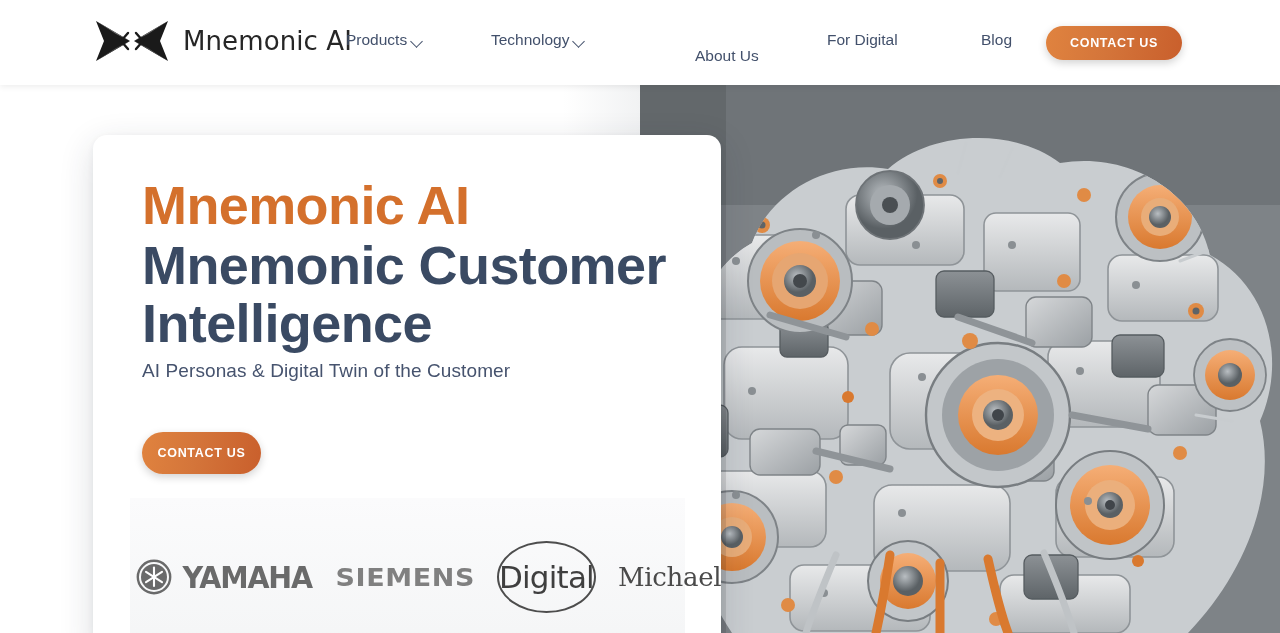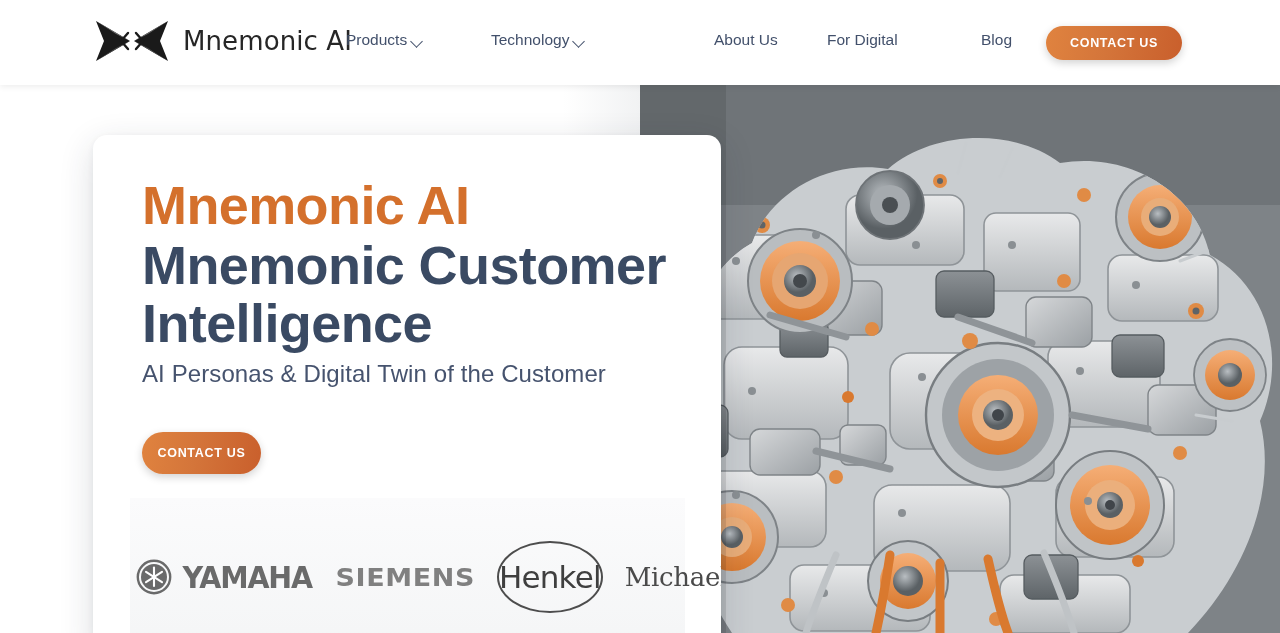--- a/index.html
+++ b/index.html
@@ -65,21 +65,21 @@
   }
   .nav-item .caret {
     display: inline-block;
     width: 9px; height: 9px;
     border-right: 1.7px solid #42506B;
     border-bottom: 1.7px solid #42506B;
     transform: translateY(-3px) rotate(45deg);
   }
   #nav-0 { left: 346px; }
   #nav-1 { left: 491px; }
-  #nav-2 { left: 714px; }
+  #nav-2 { left: 695px; margin-top: 16px; }
   #nav-3 { left: 827px; }
   #nav-4 { left: 981px; }
 
   .btn-orange {
     border: none;
     color: #ffffff;
     font-weight: 700;
     letter-spacing: 0.7px;
     font-size: 12.5px;
     border-radius: 999px;
@@ -139,21 +139,21 @@
     letter-spacing: -0.6px;
     display: block;
     white-space: nowrap;
   }
   .hl-orange { color: #D4702C; margin-bottom: 6px; }
   .hl-navy { color: #3A4A63; margin-bottom: 4px; }
 
   .subheading {
     position: absolute;
     left: 49px; top: 225px;
-    font-size: 24px;
+    font-size: 19px;
     color: #46536E;
     font-weight: 400;
     letter-spacing: 0.1px;
     white-space: nowrap;
   }
 
   #hero-cta {
     position: absolute;
     left: 49px; top: 297px;
     width: 119px; height: 42px;
@@ -431,21 +431,21 @@
             <path d="M10 12.8 L26 23.2"></path>
             <path d="M26 12.8 L10 23.2"></path>
           </g>
         </svg>
         <span class="yamaha-text">YAMAHA</span>
       </div>
 
       <span class="siemens-text">SIEMENS</span>
 
       <div class="logo-henkel">
-        <span class="henkel-text">Henkel</span>
+        <span class="henkel-text">Digital</span>
       </div>
 
       <span class="mp-text">MichaelPage</span>
     </div>
   </div>
 
   <div class="header">
 
     <a class="brand" href="#">
       <svg class="brand-mark" viewBox="0 0 84 46">

